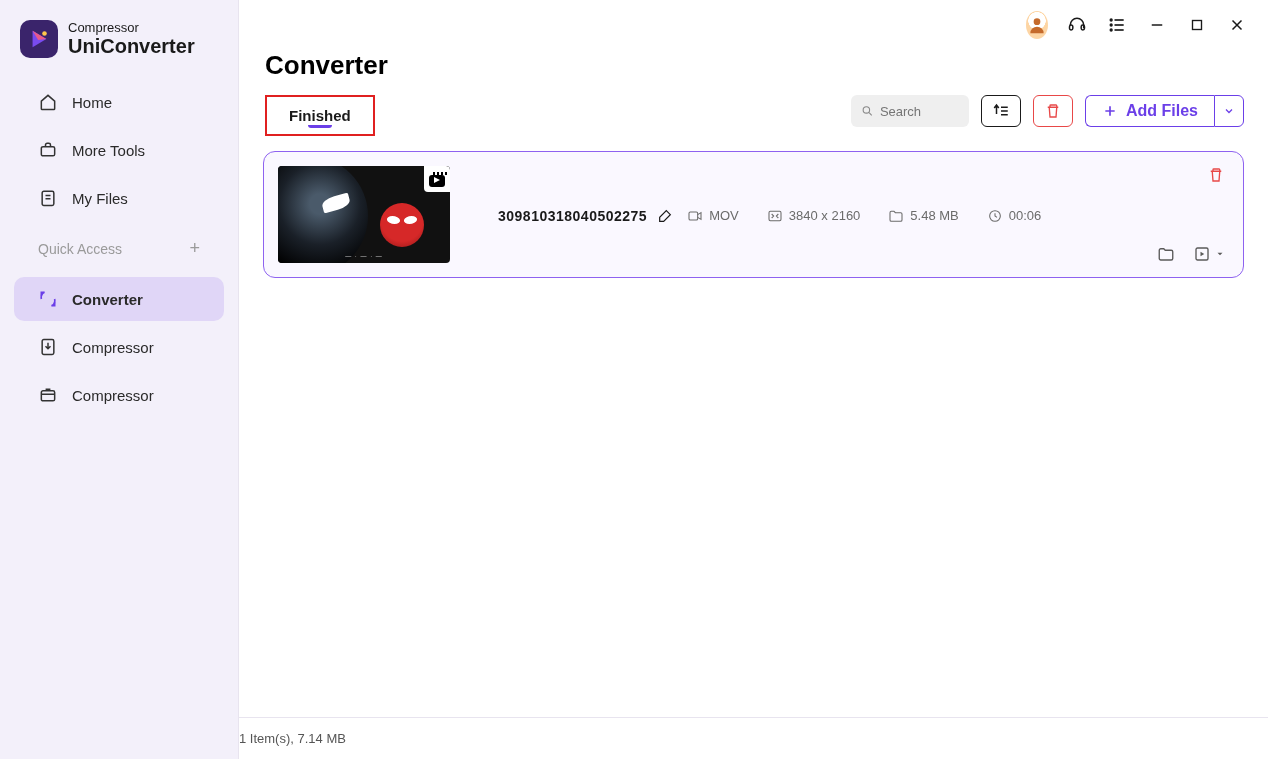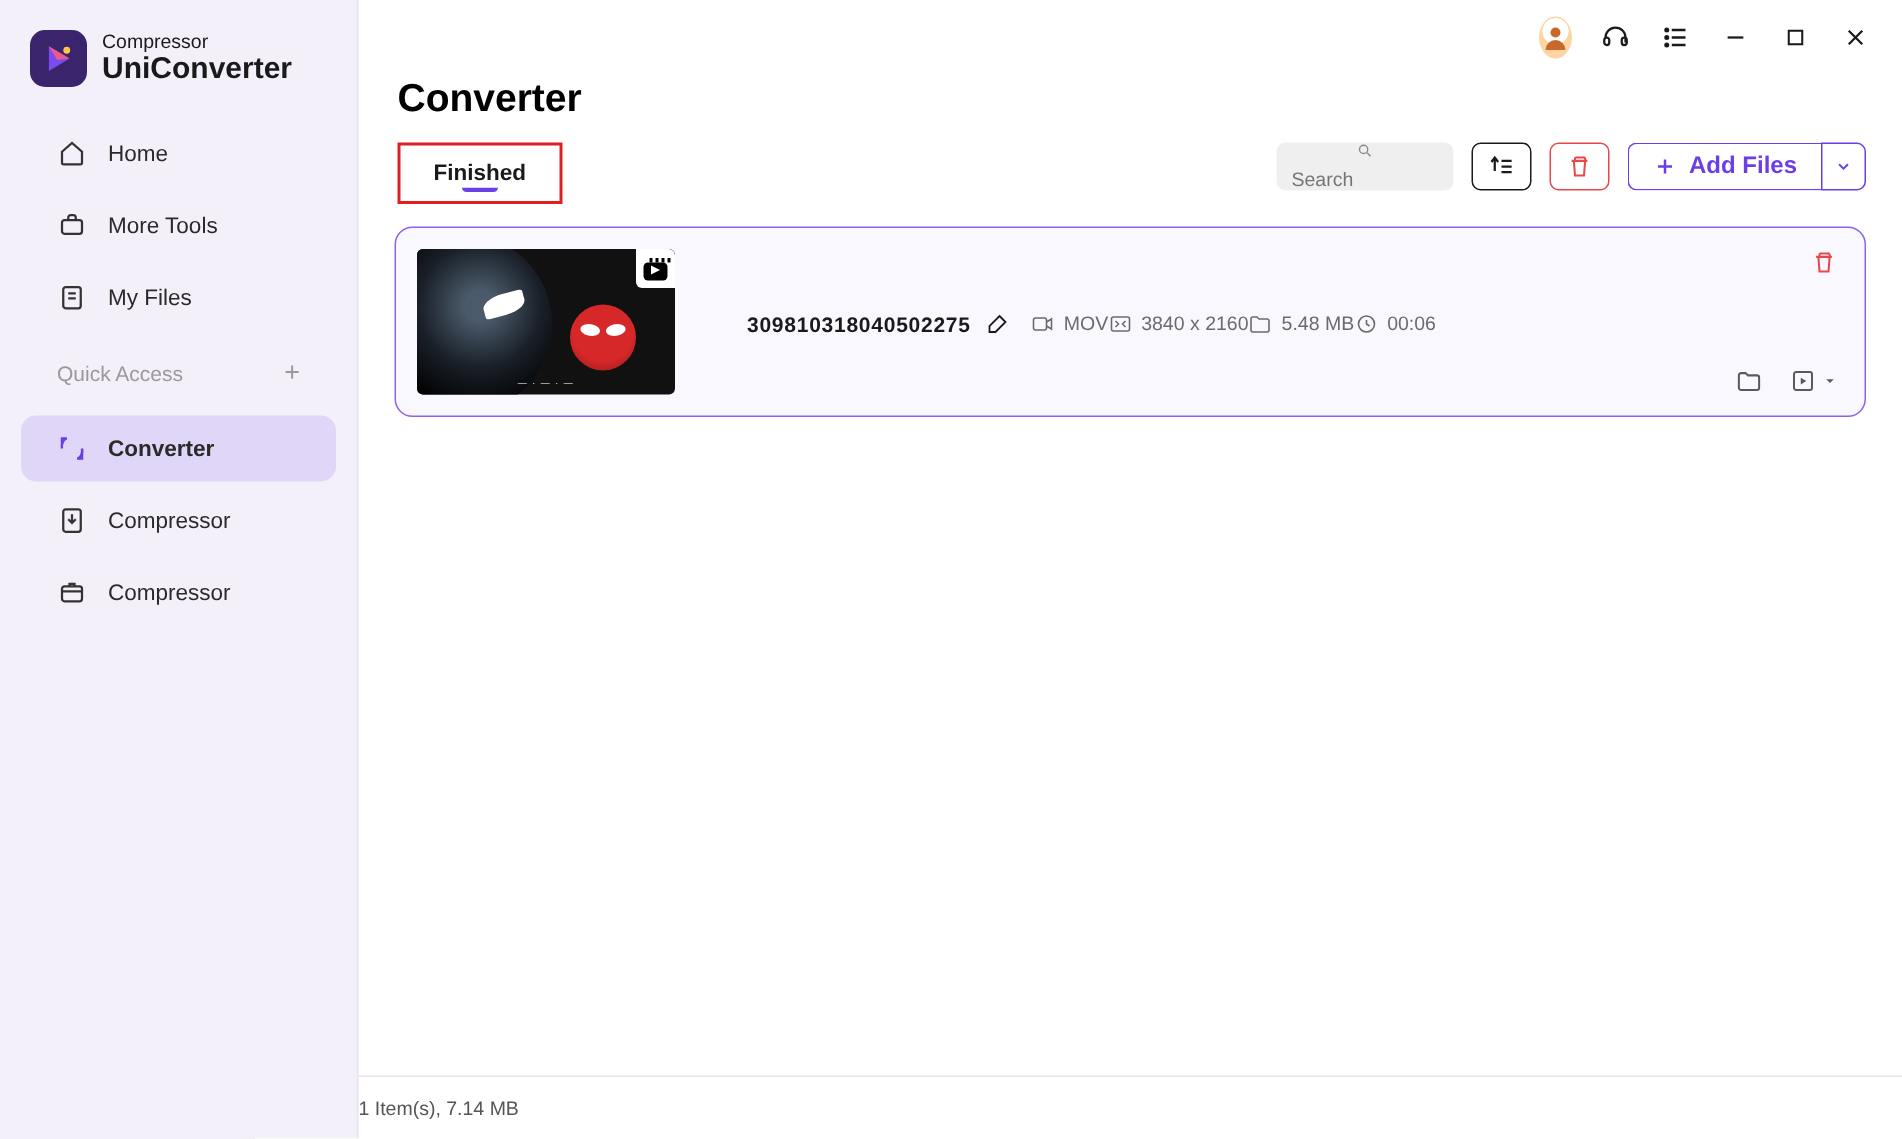--- a/index.html
+++ b/index.html
@@ -30,21 +30,21 @@
     
     .page-title { font-size: 26px; font-weight: 700; padding: 0 26px 0 26px; }
     
     .tabs-row { display: flex; align-items: center; padding: 8px 0 0 26px; gap: 0; position: relative; height: 60px; }
     .tab { padding: 12px 16px; font-size: 15px; color: #9a9a9a; cursor: pointer; position: relative; }
     .tab.active { color: #1a1a1a; font-weight: 700; }
     .tab-frame { border: 2px solid #E02020; padding: 10px 22px; }
     .tab-underline { width: 24px; height: 6px; border-bottom: 3px solid #6B3FE8; border-radius: 3px; position: absolute; bottom: 6px; left: 50%; transform: translateX(-50%); }
     
     .toolbar-right { position: absolute; right: 24px; top: 0; display: flex; align-items: center; gap: 12px; height: 60px; }
-    .search-box { width: 118px; height: 32px; background: #EFEFEF; border-radius: 6px; display: flex; align-items: center; padding: 0 10px; gap: 6px; flex-direction: column; }
+    .search-box { width: 118px; height: 32px; background: #EFEFEF; border-radius: 6px; display: flex; align-items: center; padding: 0 10px; gap: 6px; }
     .search-box input { border: none; background: transparent; outline: none; font-size: 13px; color: #888; width: 100%; }
     .btn-outline { height: 32px; border-radius: 6px; border: 1.5px solid #1a1a1a; background: #fff; display: flex; align-items: center; justify-content: center; padding: 0 10px; cursor: pointer; }
     .btn-trash { border-color: #E84848; color: #E84848; }
     .btn-add { border-color: #6B3FE8; color: #6B3FE8; font-weight: 700; display: flex; align-items: center; gap: 8px; border-radius: 6px 0 0 6px; border-right: none; padding: 0 16px; text-align: center;}
     .btn-add-drop { border: 1.5px solid #6B3FE8; color: #6B3FE8; height: 32px; width: 30px; border-radius: 0 6px 6px 0; display:flex; align-items:center; justify-content:center; cursor:pointer; background:#fff;}
     .btn-group { display: flex; }
     
     .content-list { padding: 10px 24px; flex: 1; overflow-y: auto; }
     .file-card { border: 1.5px solid #8E62F0; background: #FAF8FF; border-radius: 12px; padding: 14px; display: flex; gap: 16px; position: relative; }
     .thumb { width: 172px; height: 97px; background: #111; border-radius: 4px; position: relative; overflow: hidden; }
@@ -57,21 +57,21 @@
     
     .venom { position:absolute; left:-30px; top:-10px; width:120px; height:120px; border-radius:50%; background: radial-gradient(circle at 60% 40%, #4a5a6a 10%, #1a2028 40%, #000 70%);}
     .venom::after{ content:''; position:absolute; right:18px; top:40px; width:28px; height:14px; background:#fff; border-radius:50% 10% 50% 10%; transform: rotate(-15deg);}
     .spidey { position:absolute; right:26px; bottom:16px; width:44px; height:44px; border-radius:50%; background: radial-gradient(circle at 50% 40%, #D62828 60%, #8a1515 100%);}
     .spidey::before,.spidey::after{content:''; position:absolute; top:13px; width:13px; height:8px; background:#fff; border-radius:50%;}
     .spidey::before{ left:7px; transform: skewX(15deg);} .spidey::after{ right:7px; transform: skewX(-15deg);}
     .subtitle-bar{ position:absolute; bottom:4px; left:50%; transform:translateX(-50%); font-size:6px; color:#eee; letter-spacing:1px;}
     
     .file-info { flex: 1; display: flex; gap: 14px; padding-top: 2px; margin-left: 32px; }
     .file-title-row { display: flex; align-items: center; gap: 10px; font-size: 14px; font-weight: 700; color: #1a1a1a; letter-spacing: .5px;}
-    .meta-row { display: flex; align-items: center; font-size: 13px; color: #6b6b6b; }
+    .meta-row { display: flex; align-items: center; gap: 28px; font-size: 13px; color: #6b6b6b; }
     .meta-item { display: flex; align-items: center; gap: 6px; }
     
     .file-actions { position: absolute; right: 18px; top: 14px; display: flex; flex-direction: column; align-items: flex-end; height: calc(100% - 28px); justify-content: space-between; }
     .action-row-bottom { display:flex; gap: 18px; align-items:center; }
     
     .status-bar { height: 42px; border-top: 1px solid #E8E4EF; display: flex; align-items: center; justify-content: flex-start; font-size: 13px; color: #555; }
     
     svg { display: block; }
     .ico14 { width: 16px; height: 16px; }
     .ico18 { width: 18px; height: 18px; }

